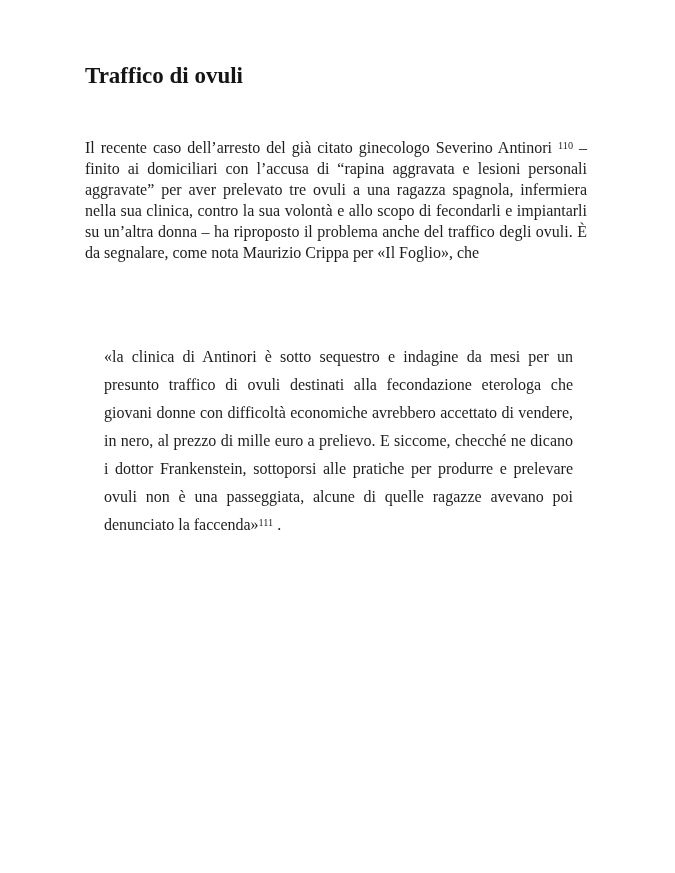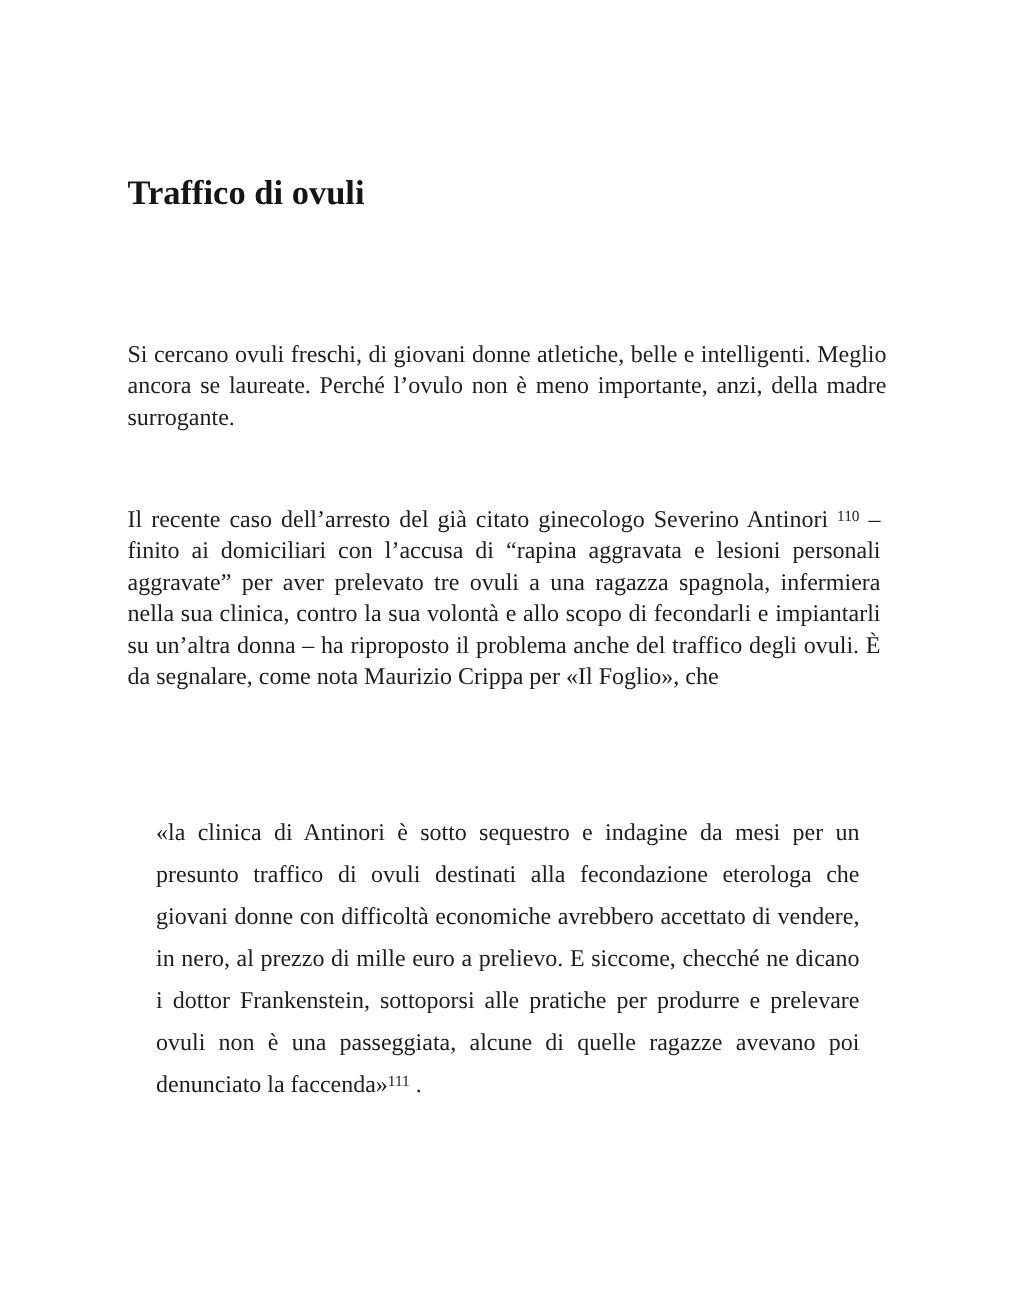--- a/index.html
+++ b/index.html
@@ -6,21 +6,21 @@
     margin: 0;
     padding: 0;
     background: #ffffff;
   }
   .page {
     position: relative;
     width: 675px;
     height: 873px;
     background: #ffffff;
     box-sizing: border-box;
-    padding: 115px 84px 0 85px;
+    padding: 62px 84px 0 85px;
     font-family: "Liberation Serif", "DejaVu Serif", serif;
     color: #1d1d1d;
     overflow: hidden;
   }
   .page-title {
     margin: 0;
     font-size: 23px;
     line-height: 28px;
     font-weight: bold;
     color: #151515;
@@ -51,19 +51,18 @@
     top: -0.38em;
   }
 </style>
 </head>
 <body>
 
 <div class="page">
 
   <h1 class="page-title">Traffico di ovuli</h1>
 
-  <p class="lead-paragraph">Si cercano ovuli freschi, di giovani donne atletiche, belle e intelligenti. Meglio ancora se laureate. Perché l’ovulo non è meno importante, anzi, della madre surrogante.</p>
 
   <p class="body-paragraph"><span>Il recente caso dell’arresto del già citato ginecologo Severino Antinori </span><sup class="footnote-ref">110</sup><span> – finito ai domiciliari con l’accusa di “rapina aggravata e lesioni personali aggravate” per aver prelevato tre ovuli a una ragazza spagnola, infermiera nella sua clinica, contro la sua volontà e allo scopo di fecondarli e impiantarli su un’altra donna – ha riproposto il problema anche del traffico degli ovuli. È da segnalare, come nota Maurizio Crippa per «Il Foglio», che</span></p>
 
   <blockquote class="block-quote"><span>«la clinica di Antinori è sotto sequestro e indagine da mesi per un presunto traffico di ovuli destinati alla fecondazione eterologa che giovani donne con difficoltà economiche avrebbero accettato di vendere, in nero, al prezzo di mille euro a prelievo. E siccome, checché ne dicano i dottor Frankenstein, sottoporsi alle pratiche per produrre e prelevare ovuli non è una passeggiata, alcune di quelle ragazze avevano poi denunciato la faccenda»</span><sup class="footnote-ref">111</sup><span> .</span></blockquote>
 
 </div>
 
 </body></html>

